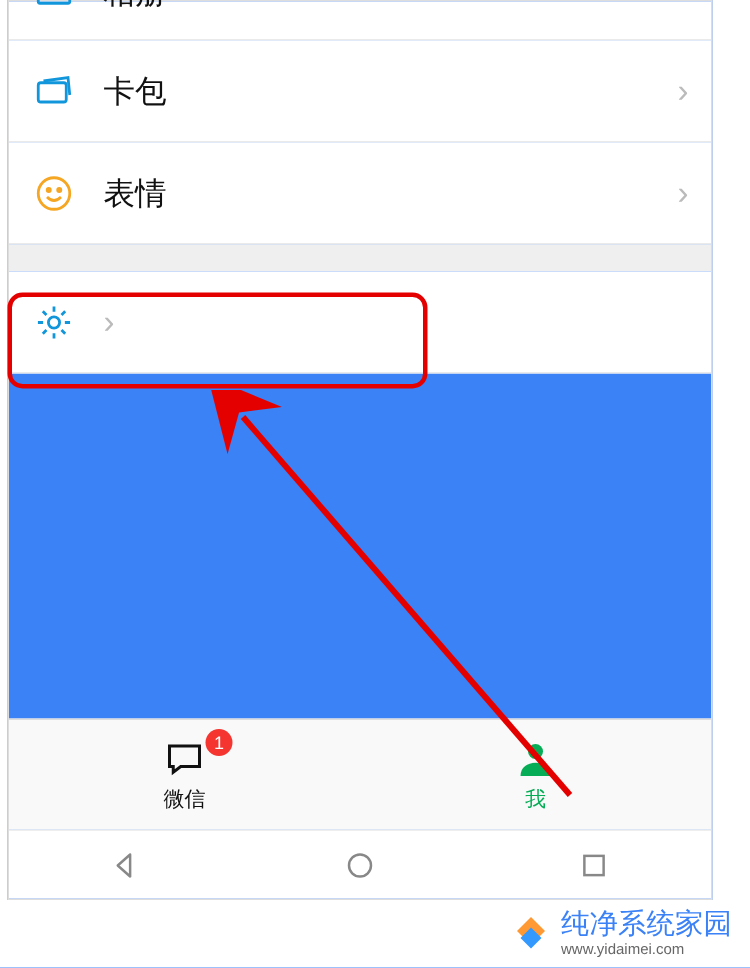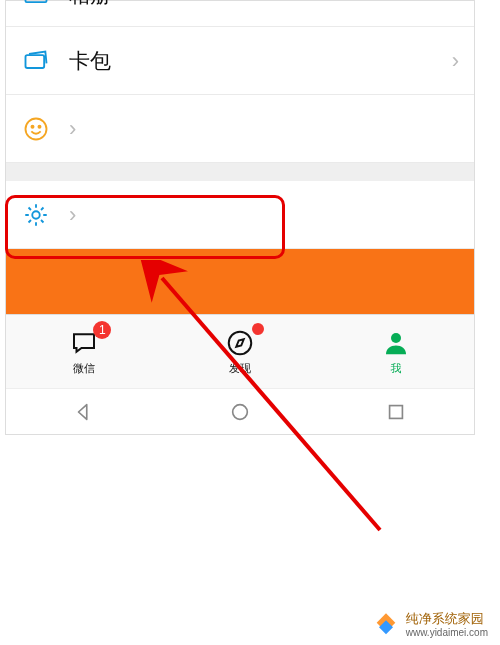--- a/index.html
+++ b/index.html
@@ -9,22 +9,22 @@
       font-family: -apple-system, "Helvetica Neue", Arial, sans-serif;
       background: #fff;
       position: relative;
       overflow: hidden;
     }
     .content {
       position: absolute;
       left: 5px;
       top: 0;
       width: 470px;
-      height: 435px;
-      background: #f97316;
+      height: 600px;
+      background: #3b82f6;
       border: 1px solid #ddd;
     }
     .list-item {
       display: flex;
       align-items: center;
       height: 68px;
       background: #fff;
       padding: 0 15px;
       border-bottom: 1px solid #eaeaea;
       position: relative;
@@ -97,21 +97,21 @@
       position: relative;
     }
     .tab-icon {
       width: 30px;
       height: 30px;
       display: flex;
       align-items: center;
       justify-content: center;
     }
     .tab-label {
-      font-size: 11px;
+      font-size: 14px;
       color: #111;
     }
     .tab.active .tab-label { color: #06ad56; }
     .badge-red {
       position: absolute;
       top: 6px;
       left: 56%;
       min-width: 18px;
       height: 18px;
       background: #f43530;
@@ -158,22 +158,22 @@
       align-items: center;
       gap: 6px;
       z-index: 20;
       background: rgba(255,255,255,0.7);
       padding: 2px 4px;
     }
     .wm-logo {
       width: 28px;
       height: 28px;
     }
-    .wm-text { font-size: 13px; color: #a16207; line-height: 1.1; }
-    .wm-url { font-size: 10px; color: #666; text-align: center; }
+    .wm-text { font-size: 19px; color: #3b82f6; line-height: 1.1; }
+    .wm-url { font-size: 10px; color: #666; }
   </style>
 </head>
 <body>
 
 <div class="content">
 
   <div class="list-item partial">
     <span class="icon">
       <svg width="28" height="28" viewBox="0 0 24 24" fill="none" stroke="#1296db" stroke-width="1.6">
         <rect x="3" y="5" width="18" height="14" rx="1"></rect>
@@ -197,20 +197,21 @@
 
   <div class="list-item">
     <span class="icon">
       <svg width="28" height="28" viewBox="0 0 24 24" fill="none" stroke="#f5a623" stroke-width="1.6">
         <circle cx="12" cy="12" r="9"></circle>
         <circle cx="9" cy="10" r="0.9" fill="#f5a623"></circle>
         <circle cx="15" cy="10" r="0.9" fill="#f5a623"></circle>
         <path d="M8 14 Q12 18 16 14"></path>
       </svg>
     </span>
+    <span class="item-label">表情</span>
     <span class="chevron">›</span>
   </div>
 
   <div class="gap"></div>
 
   <div class="list-item">
     <span class="icon">
       <svg width="28" height="28" viewBox="0 0 24 24" fill="none" stroke="#1296db" stroke-width="1.6">
         <circle cx="12" cy="12" r="3.2"></circle>
         <path d="M12 2.8v3M12 18.2v3M21.2 12h-3M5.8 12h-3M18.4 5.6l-2.1 2.1M7.7 16.3l-2.1 2.1M18.4 18.4l-2.1-2.1M7.7 7.7 5.6 5.6"></path>
@@ -221,30 +222,20 @@
 
   <div class="tabbar">
     <div class="tab">
       <span class="tab-icon">
         <svg width="30" height="30" viewBox="0 0 24 24" fill="none" stroke="#111" stroke-width="1.6">
           <path d="M4 5h16v11H10l-4 3v-3H4z"></path>
         </svg>
       </span>
       <span class="badge-red">1</span>
       <span class="tab-label">微信</span>
-    </div>
-    <div class="tab">
-      <span class="tab-icon">
-        <svg width="30" height="30" viewBox="0 0 24 24" fill="none" stroke="#111" stroke-width="1.6">
-          <circle cx="12" cy="12" r="9"></circle>
-          <path d="M15 9l-2 5-4 1 2-5z"></path>
-        </svg>
-      </span>
-      <span class="badge-dot"></span>
-      <span class="tab-label">发现</span>
     </div>
     <div class="tab active">
       <span class="tab-icon">
         <svg width="30" height="30" viewBox="0 0 24 24" fill="#06ad56">
           <circle cx="12" cy="8" r="4"></circle>
           <path d="M4 21c0-4.4 3.6-7 8-7s8 2.6 8 7z"></path>
         </svg>
       </span>
       <span class="tab-label">我</span>
     </div>

